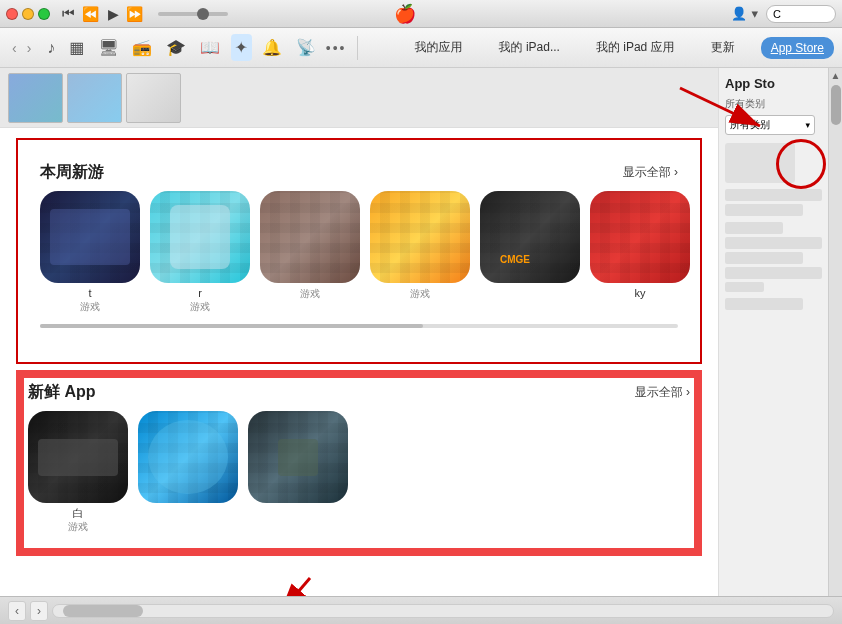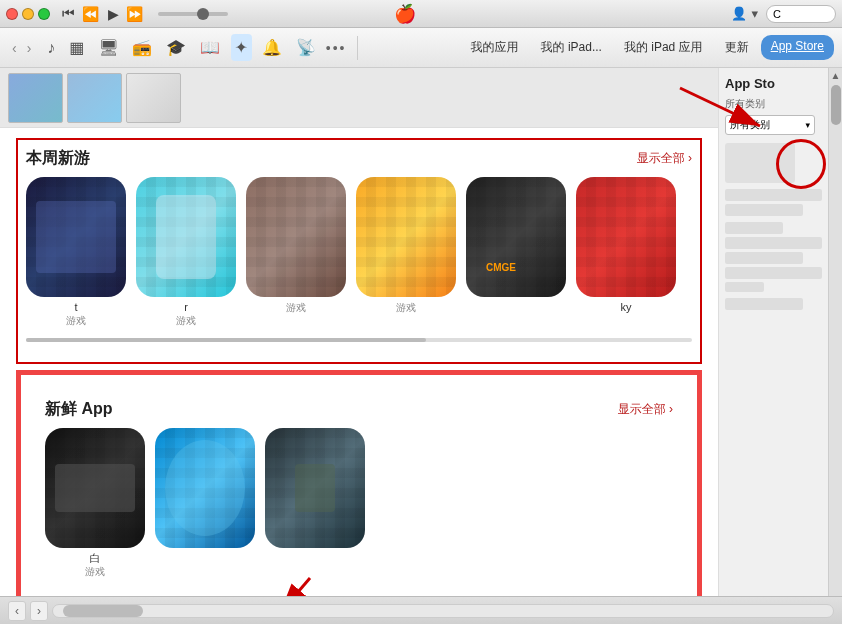--- a/index.html
+++ b/index.html
@@ -120,21 +120,22 @@
     .toolbar-divider {
       width: 1px;
       height: 24px;
       background: #ccc;
       margin: 0 4px;
     }
 
     
     .nav-tabs {
       display: flex;
-      gap: 2px;
+      gap: 16px;
+      align-items: center;
     }
     .nav-tab {
       padding: 4px 10px;
       font-size: 12px;
       color: #333;
       cursor: pointer;
       border-radius: 3px;
       white-space: nowrap;
     }
     .nav-tab.active {
@@ -205,41 +206,41 @@
       align-items: center;
       margin-bottom: 8px;
     }
     .section-title {
       font-size: 16px;
       font-weight: bold;
       color: #222;
     }
     .show-all-link {
       font-size: 12px;
-      color: #b91c1c;
+      color: #404040;
       cursor: pointer;
       display: flex;
       align-items: center;
       gap: 2px;
     }
 
     .apps-grid {
       display: flex;
       gap: 10px;
       margin-bottom: 10px;
     }
     .app-item {
       display: flex;
       flex-direction: column;
       align-items: center;
       width: 100px;
     }
     .app-icon {
       width: 100px;
-      height: 120px;
+      height: 92px;
       border-radius: 18px;
       margin-bottom: 4px;
       position: relative;
       overflow: hidden;
     }
     .app-name {
       font-size: 11px;
       color: #333;
       text-align: center;
       line-height: 1.2;
@@ -443,21 +444,21 @@
   <div class="content">
 
     <div class="header-strip">
       <div class="preview-thumb" style="background: linear-gradient(135deg, #8ad, #7bc);"></div>
       <div class="preview-thumb" style="background: linear-gradient(135deg, #9bd, #8ce);"></div>
       <div class="preview-thumb" style="background: linear-gradient(135deg, #e8e8e8, #d0d0d0);"></div>
     </div>
 
     <div class="sections">
 
-      <div style="border: 2px solid #cc0000; padding: 8px; margin-bottom: 6px; position:relative;">
+      <div style="border: 2px solid #cc0000; padding: 22px; margin-bottom: 6px; position:relative;">
         <div class="section-header">
           <span class="section-title">本周新游</span>
           <span class="show-all-link">显示全部 ›</span>
         </div>
         <div class="apps-grid">
           <div class="app-item">
             <div class="app-icon icon-dark-blue">
               <div class="pixel-overlay"></div>
               <div style="position:absolute;top:20%;left:10%;width:80%;height:60%;background:rgba(100,120,200,0.3);border-radius:4px;"></div>
             </div>
@@ -500,21 +501,21 @@
             </div>
             <span class="app-name">ky</span>
             <span class="app-category"></span>
           </div>
         </div>
         <div class="section-progress">
           <div class="progress-fill"></div>
         </div>
       </div>
 
-      <div style="border: 5px solid #ef4444; padding: 24px; position:relative;">
+      <div style="border: 8px solid #ef4444; padding: 4px; position:relative;">
         <div class="section-header">
           <span class="section-title">新鲜 App</span>
           <span class="show-all-link">显示全部 ›</span>
         </div>
         <div class="apps-grid">
           <div class="app-item">
             <div class="app-icon icon-black2">
               <div class="pixel-overlay"></div>
               <div style="position:absolute;top:30%;left:10%;right:10%;height:40%;background:rgba(80,80,80,0.6);border-radius:4px;"></div>
             </div>

